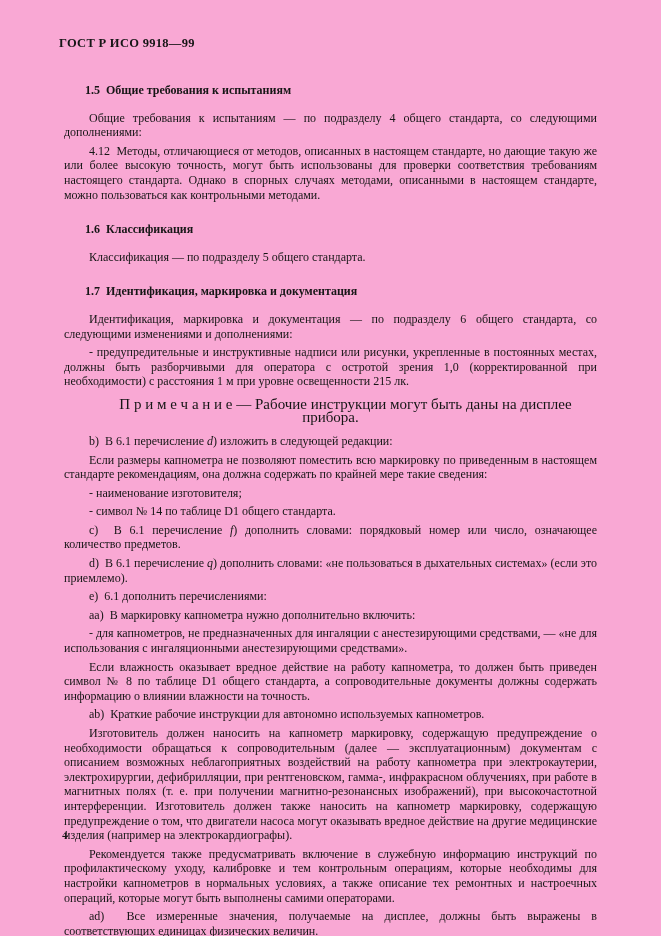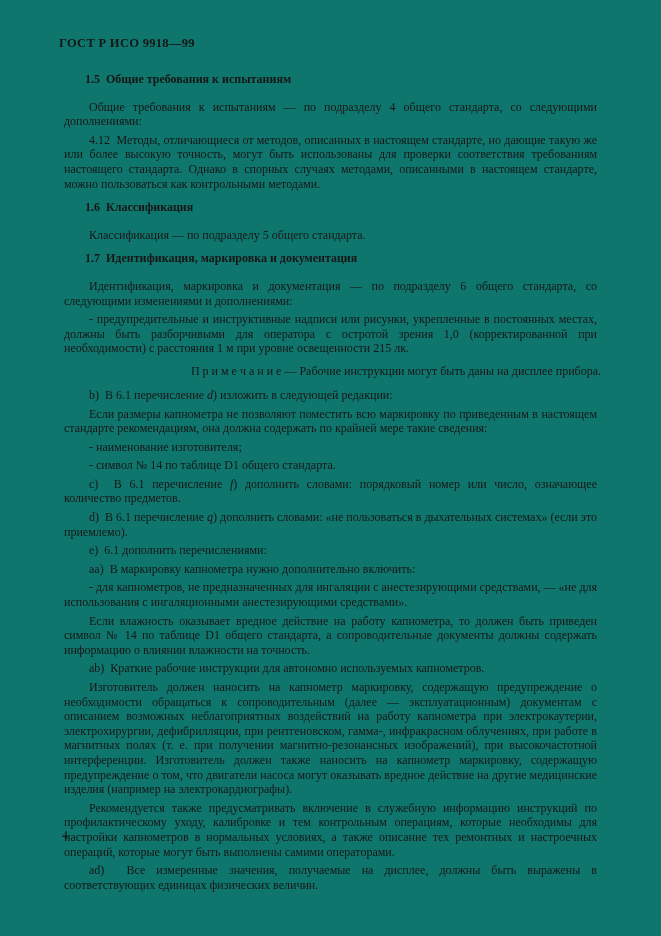--- a/index.html
+++ b/index.html
@@ -5,21 +5,21 @@
   * { box-sizing: border-box; }
   html, body { margin: 0; padding: 0; }
   body {
     width: 661px; height: 936px;
     background: #ffffff;
     font-family: "Liberation Serif", "DejaVu Serif", serif;
   }
   .page {
     position: relative;
     width: 661px; height: 936px;
-    background: #0f766e;
+    background: #f9a8d4;
     color: #161616;
     overflow: hidden;
   }
   .doc-header {
     position: absolute;
     top: 36px; left: 59px;
     font-weight: bold;
     font-size: 12.5px;
     letter-spacing: 0.3px;
     white-space: nowrap;
@@ -30,32 +30,32 @@
     width: 541px;
     font-size: 12px;
     line-height: 14.6px;
     text-align: justify;
   }
   .heading {
     font-weight: bold;
     text-indent: 25px;
     text-align: left;
     font-size: 12px;
-    margin: 9px 0 13px 0;
+    margin: 20px 0 13px 0;
   }
   .para {
     margin: 4px;
     text-indent: 25px;
   }
   .para i { font-style: italic; }
   .note {
-    font-size: 12px;
+    font-size: 15px;
     line-height: 13px;
     text-indent: 30px;
-    text-align: right;
+    text-align: center;
     margin: 9px 0 10px 0;
   }
   .page-number {
     position: absolute;
     left: 62px; top: 828px;
     font-size: 12px;
   }
 </style>
 </head>
 <body>
@@ -81,21 +81,21 @@
 
     <p class="para"><span>b)&nbsp; В 6.1 перечисление </span><i>d</i><span>) изложить в следующей редакции:</span></p>
     <p class="para">Если размеры капнометра не позволяют поместить всю маркировку по приведенным в настоящем стандарте рекомендациям, она должна содержать по крайней мере такие сведения:</p>
     <p class="para">- наименование изготовителя;</p>
     <p class="para">- символ № 14 по таблице D1 общего стандарта.</p>
     <p class="para"><span>c)&nbsp; В 6.1 перечисление </span><i>f</i><span>) дополнить словами: порядковый номер или число, означающее количество предметов.</span></p>
     <p class="para"><span>d)&nbsp; В 6.1 перечисление </span><i>q</i><span>) дополнить словами: «не пользоваться в дыхательных системах» (если это приемлемо).</span></p>
     <p class="para">e)&nbsp; 6.1 дополнить перечислениями:</p>
     <p class="para">aa)&nbsp; В маркировку капнометра нужно дополнительно включить:</p>
     <p class="para">- для капнометров, не предназначенных для ингаляции с анестезирующими средствами, — «не для использования с ингаляционными анестезирующими средствами».</p>
-    <p class="para">Если влажность оказывает вредное действие на работу капнометра, то должен быть приведен символ № 14 по таблице D1 общего стандарта, а сопроводительные документы должны содержать информацию о влиянии влажности на точность.</p>
+    <p class="para">Если влажность оказывает вредное действие на работу капнометра, то должен быть приведен символ № 8 по таблице D1 общего стандарта, а сопроводительные документы должны содержать информацию о влиянии влажности на точность.</p>
     <p class="para">ab)&nbsp; Краткие рабочие инструкции для автономно используемых капнометров.</p>
     <p class="para">Изготовитель должен наносить на капнометр маркировку, содержащую предупреждение о необходимости обращаться к сопроводительным (далее — эксплуатационным) документам с описанием возможных неблагоприятных воздействий на работу капнометра при электрокаутерии, электрохирургии, дефибрилляции, при рентгеновском, гамма-, инфракрасном облучениях, при работе в магнитных полях (т. е. при получении магнитно-резонансных изображений), при высокочастотной интерференции. Изготовитель должен также наносить на капнометр маркировку, содержащую предупреждение о том, что двигатели насоса могут оказывать вредное действие на другие медицинские изделия (например на электрокардиографы).</p>
     <p class="para">Рекомендуется также предусматривать включение в служебную информацию инструкций по профилактическому уходу, калибровке и тем контрольным операциям, которые необходимы для настройки капнометров в нормальных условиях, а также описание тех ремонтных и настроечных операций, которые могут быть выполнены самими операторами.</p>
     <p class="para">ad)&nbsp; Все измеренные значения, получаемые на дисплее, должны быть выражены в соответствующих единицах физических величин.</p>
 
   </div>
 
   <div class="page-number">4</div>
 
 </div>

